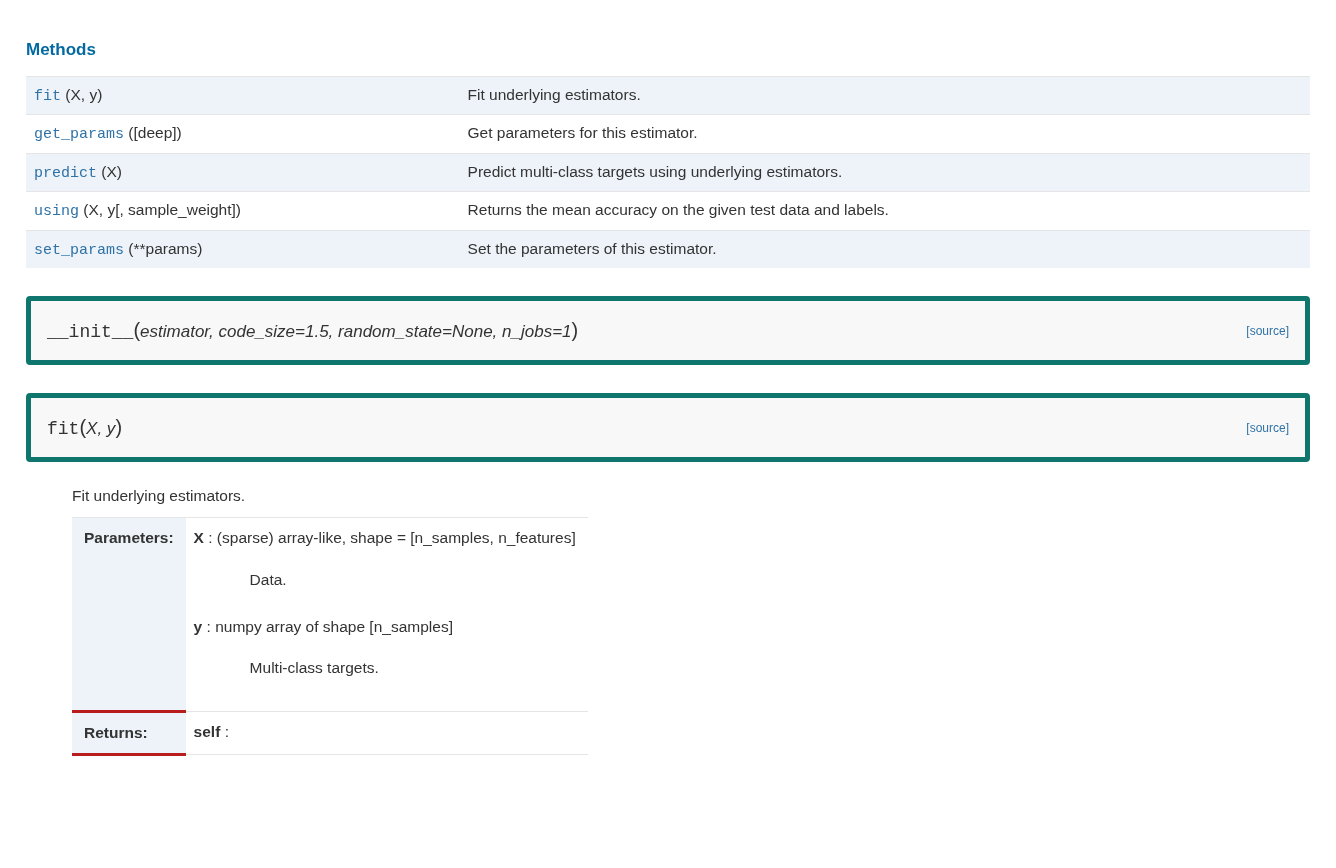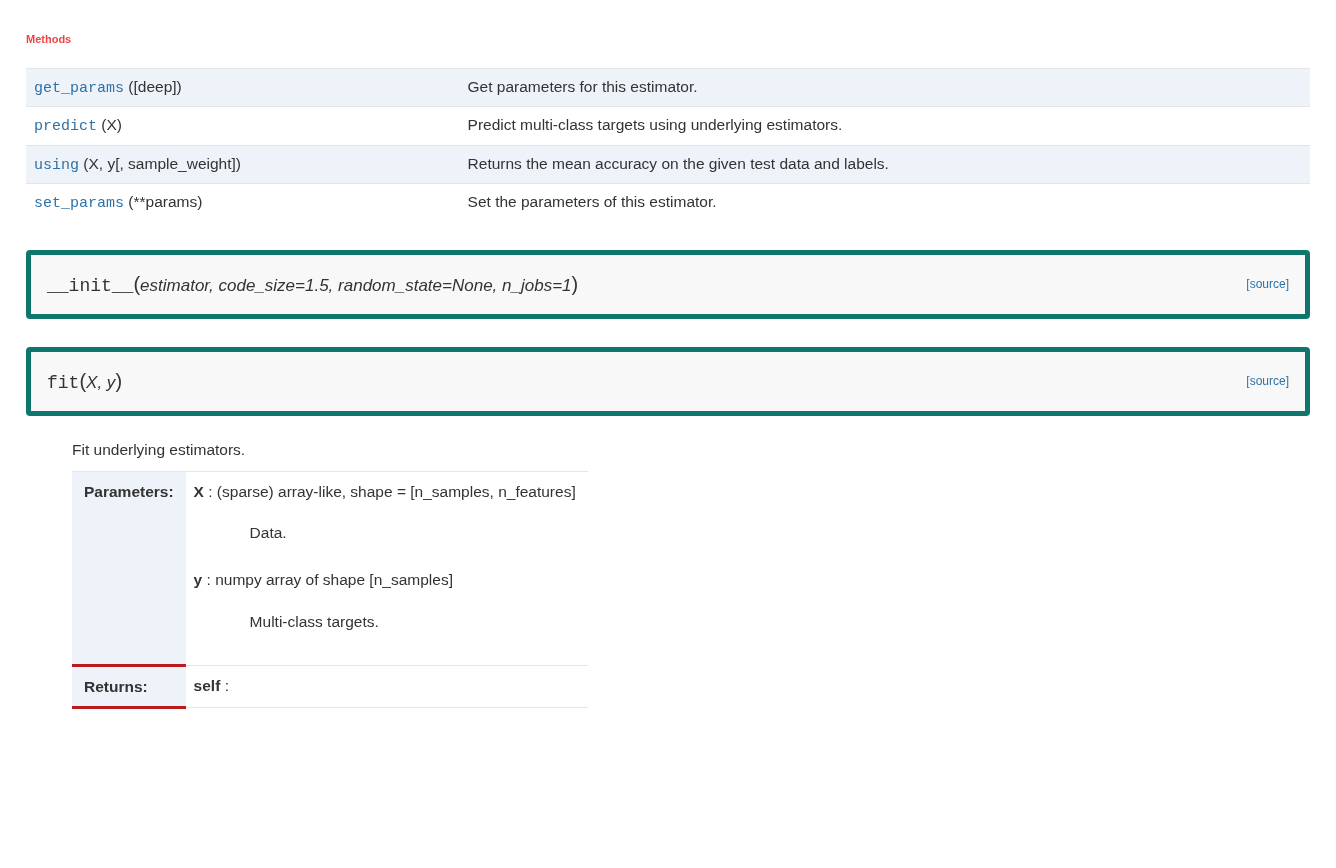--- a/index.html
+++ b/index.html
@@ -6,23 +6,23 @@
     font-family: "Helvetica Neue", Helvetica, Arial, sans-serif;
     font-size: 15.5px;
     line-height: 1.5;
     color: #333;
     margin: 0;
     padding: 20px 26px;
     background: #fff;
   }
   .rubric {
     font-weight: 700;
-    font-size: 11px;
-    margin-bottom: 20px;
-    color: #ef4444;
+    font-size: 17px;
+    margin-bottom: 13px;
+    color: #0369a1;
   }
   table.methods-table {
     width: 100%;
     border-collapse: collapse;
     margin-bottom: 28px;
   }
   table.methods-table td {
     padding: 6px 8px;
     border-top: 1px solid #e5e5e5;
     vertical-align: top;
@@ -101,20 +101,24 @@
   .param-block { margin-bottom: 8px; }
 </style>
 </head>
 <body>
 
 <p class="rubric">Methods</p>
 
 <table class="methods-table">
   <tbody>
     <tr>
+      <td><a href="#" class="meth-link">fit</a><span class="sig-args"> (X, y)</span></td>
+      <td>Fit underlying estimators.</td>
+    </tr>
+    <tr>
       <td><a href="#" class="meth-link">get_params</a><span class="sig-args"> ([deep])</span></td>
       <td>Get parameters for this estimator.</td>
     </tr>
     <tr>
       <td><a href="#" class="meth-link">predict</a><span class="sig-args"> (X)</span></td>
       <td>Predict multi-class targets using underlying estimators.</td>
     </tr>
     <tr>
       <td><a href="#" class="meth-link">using</a><span class="sig-args"> (X, y[, sample_weight])</span></td>
       <td>Returns the mean accuracy on the given test data and labels.</td>

